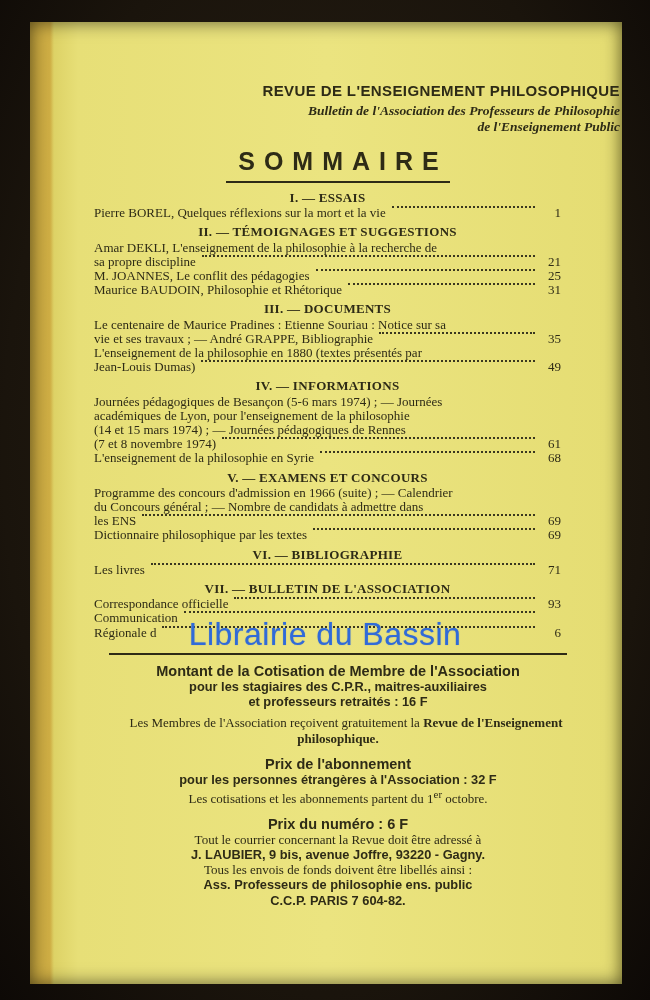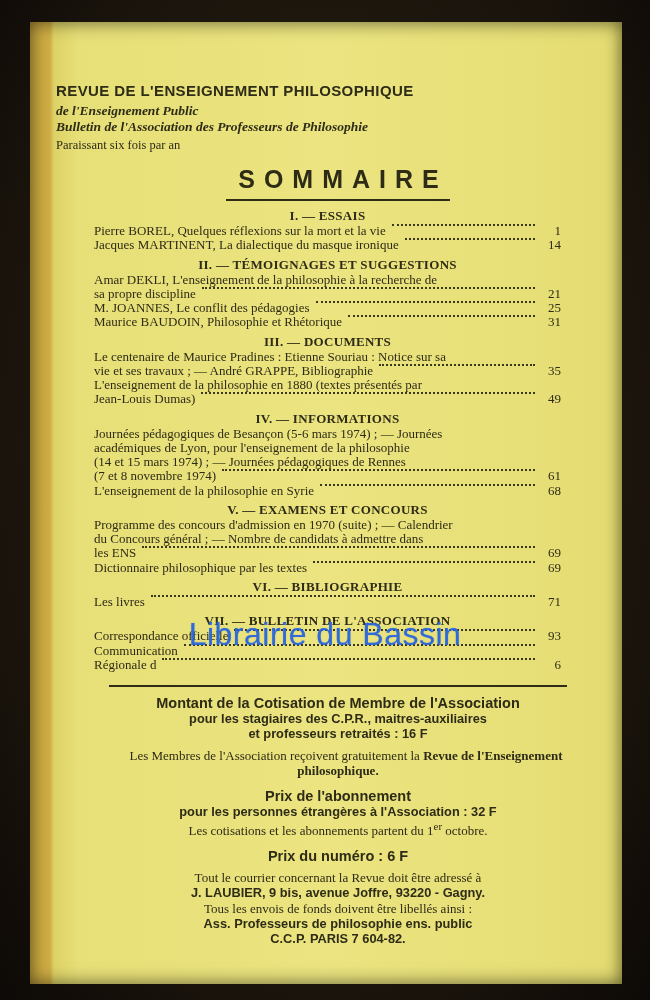--- a/index.html
+++ b/index.html
@@ -7,21 +7,21 @@
     width:650px; height:1000px; position:relative; overflow:hidden;
     background: radial-gradient(ellipse at 50% 45%, #2a2115 0%, #1a140c 70%, #0d0906 100%);
     font-family:"Liberation Serif", serif;
   }
   .page {
     position:absolute; left:30px; top:22px; width:592px; height:962px;
     background:linear-gradient(90deg,#c9a83e 0px,#cfae45 20px,#ddd266 24px,#e7df77 48px,#ebe480 50%,#e5dd73 98%,#ded567 100%);
     box-shadow:0 0 18px rgba(0,0,0,.6) inset;
   }
   .content { position:absolute; left:26px; top:0; right:2px; bottom:0; padding-top:60px; color:#2e2b16; }
-  .masthead { text-align:left; }
+  .masthead { text-align:right; }
   .title { font-family:"Liberation Sans",sans-serif; font-weight:bold; font-size:15px; letter-spacing:.4px; margin-bottom:4px; }
   .subtitle { font-style:italic; font-weight:bold; font-size:13.5px; line-height:16px; }
   .frequency { font-size:12.5px; margin-top:3px; }
   .sommaire-wrap { text-align:center; margin-top:12px; }
   .sommaire {
     display:inline-block; font-family:"Liberation Sans",sans-serif; font-weight:bold;
     font-size:25px; letter-spacing:9px; padding:0 2px 5px 12px; border-bottom:2px solid #2e2b16;
   }
   .toc { margin:8px 59px 0 38px; font-size:13px; line-height:14.2px; }
   .toc-sec-title { text-align:center; font-weight:bold; margin:5px 0 1px; letter-spacing:.3px; }
@@ -47,40 +47,34 @@
   }
 </style>
 </head>
 <body>
 
 <div class="page">
   <div class="content">
 
     <div class="masthead">
       <div class="title">REVUE DE L'ENSEIGNEMENT PHILOSOPHIQUE</div>
+      <div class="subtitle">Bulletin de l'Association des Professeurs de Philosophie</div>
       <div class="subtitle">de l'Enseignement Public</div>
-      <div class="subtitle">Bulletin de l'Association des Professeurs de Philosophie</div>
-      <div class="frequency">Paraissant six fois par an</div>
     </div>
 
     <div class="sommaire-wrap">
       <span class="sommaire">SOMMAIRE</span>
     </div>
 
     <div class="toc">
         <div class="toc-sec-title">I. — ESSAIS</div>
         <div class="toc-row">
           <span class="toc-text">Pierre BOREL, Quelques réflexions sur la mort et la vie</span>
           <span class="leader"></span>
           <span class="toc-page">1</span>
-        </div>
-        <div class="toc-row">
-          <span class="toc-text">Jacques MARTINENT, La dialectique du masque ironique</span>
-          <span class="leader"></span>
-          <span class="toc-page">14</span>
         </div>
         <div class="toc-sec-title">II. — TÉMOIGNAGES ET SUGGESTIONS</div>
         <div class="toc-line">Amar DEKLI, L'enseignement de la philosophie à la recherche de</div>
         <div class="toc-row">
           <span class="toc-text">sa propre discipline</span>
           <span class="leader"></span>
           <span class="toc-page">21</span>
         </div>
         <div class="toc-row">
           <span class="toc-text">M. JOANNES, Le conflit des pédagogies</span>
@@ -113,21 +107,21 @@
           <span class="toc-text">(7 et 8 novembre 1974)</span>
           <span class="leader"></span>
           <span class="toc-page">61</span>
         </div>
         <div class="toc-row">
           <span class="toc-text">L'enseignement de la philosophie en Syrie</span>
           <span class="leader"></span>
           <span class="toc-page">68</span>
         </div>
         <div class="toc-sec-title">V. — EXAMENS ET CONCOURS</div>
-        <div class="toc-line">Programme des concours d'admission en 1970 (suite) ; — Calendrier</div>
+        <div class="toc-line">Programme des concours d'admission en 1966 (suite) ; — Calendrier</div>
         <div class="toc-line">du Concours général ; — Nombre de candidats à admettre dans</div>
         <div class="toc-row">
           <span class="toc-text">les ENS</span>
           <span class="leader"></span>
           <span class="toc-page">69</span>
         </div>
         <div class="toc-row">
           <span class="toc-text">Dictionnaire philosophique par les textes</span>
           <span class="leader"></span>
           <span class="toc-page">69</span>
@@ -163,21 +157,21 @@
       <div class="f-b">pour les stagiaires des C.P.R., maitres-auxiliaires</div>
       <div class="f-b">et professeurs retraités : 16 F</div>
 
       <p class="membres"><span>Les Membres de l'Association reçoivent gratuitement la </span><b>Revue de l'Enseignement philosophique.</b></p>
 
       <div class="f-h">Prix de l'abonnement</div>
       <div class="f-b">pour les personnes étrangères à l'Association : 32 F</div>
       <div class="f-r"><span>Les cotisations et les abonnements partent du 1</span><sup>er</sup><span> octobre.</span></div>
 
       <div class="f-h">Prix du numéro : 6 F</div>
-      <div class="f-r" style="margin-top:6px;">Tout le courrier concernant la Revue doit être adressé à</div>
+      <div class="f-r" style="">Tout le courrier concernant la Revue doit être adressé à</div>
       <div class="f-b">J. LAUBIER, 9 bis, avenue Joffre, 93220 - Gagny.</div>
       <div class="f-r">Tous les envois de fonds doivent être libellés ainsi :</div>
       <div class="f-b">Ass. Professeurs de philosophie ens. public</div>
       <div class="f-b">C.C.P. PARIS 7 604-82.</div>
     </div>
 
   </div>
 </div>
 
 <div class="watermark">Librairie du Bassin</div>

